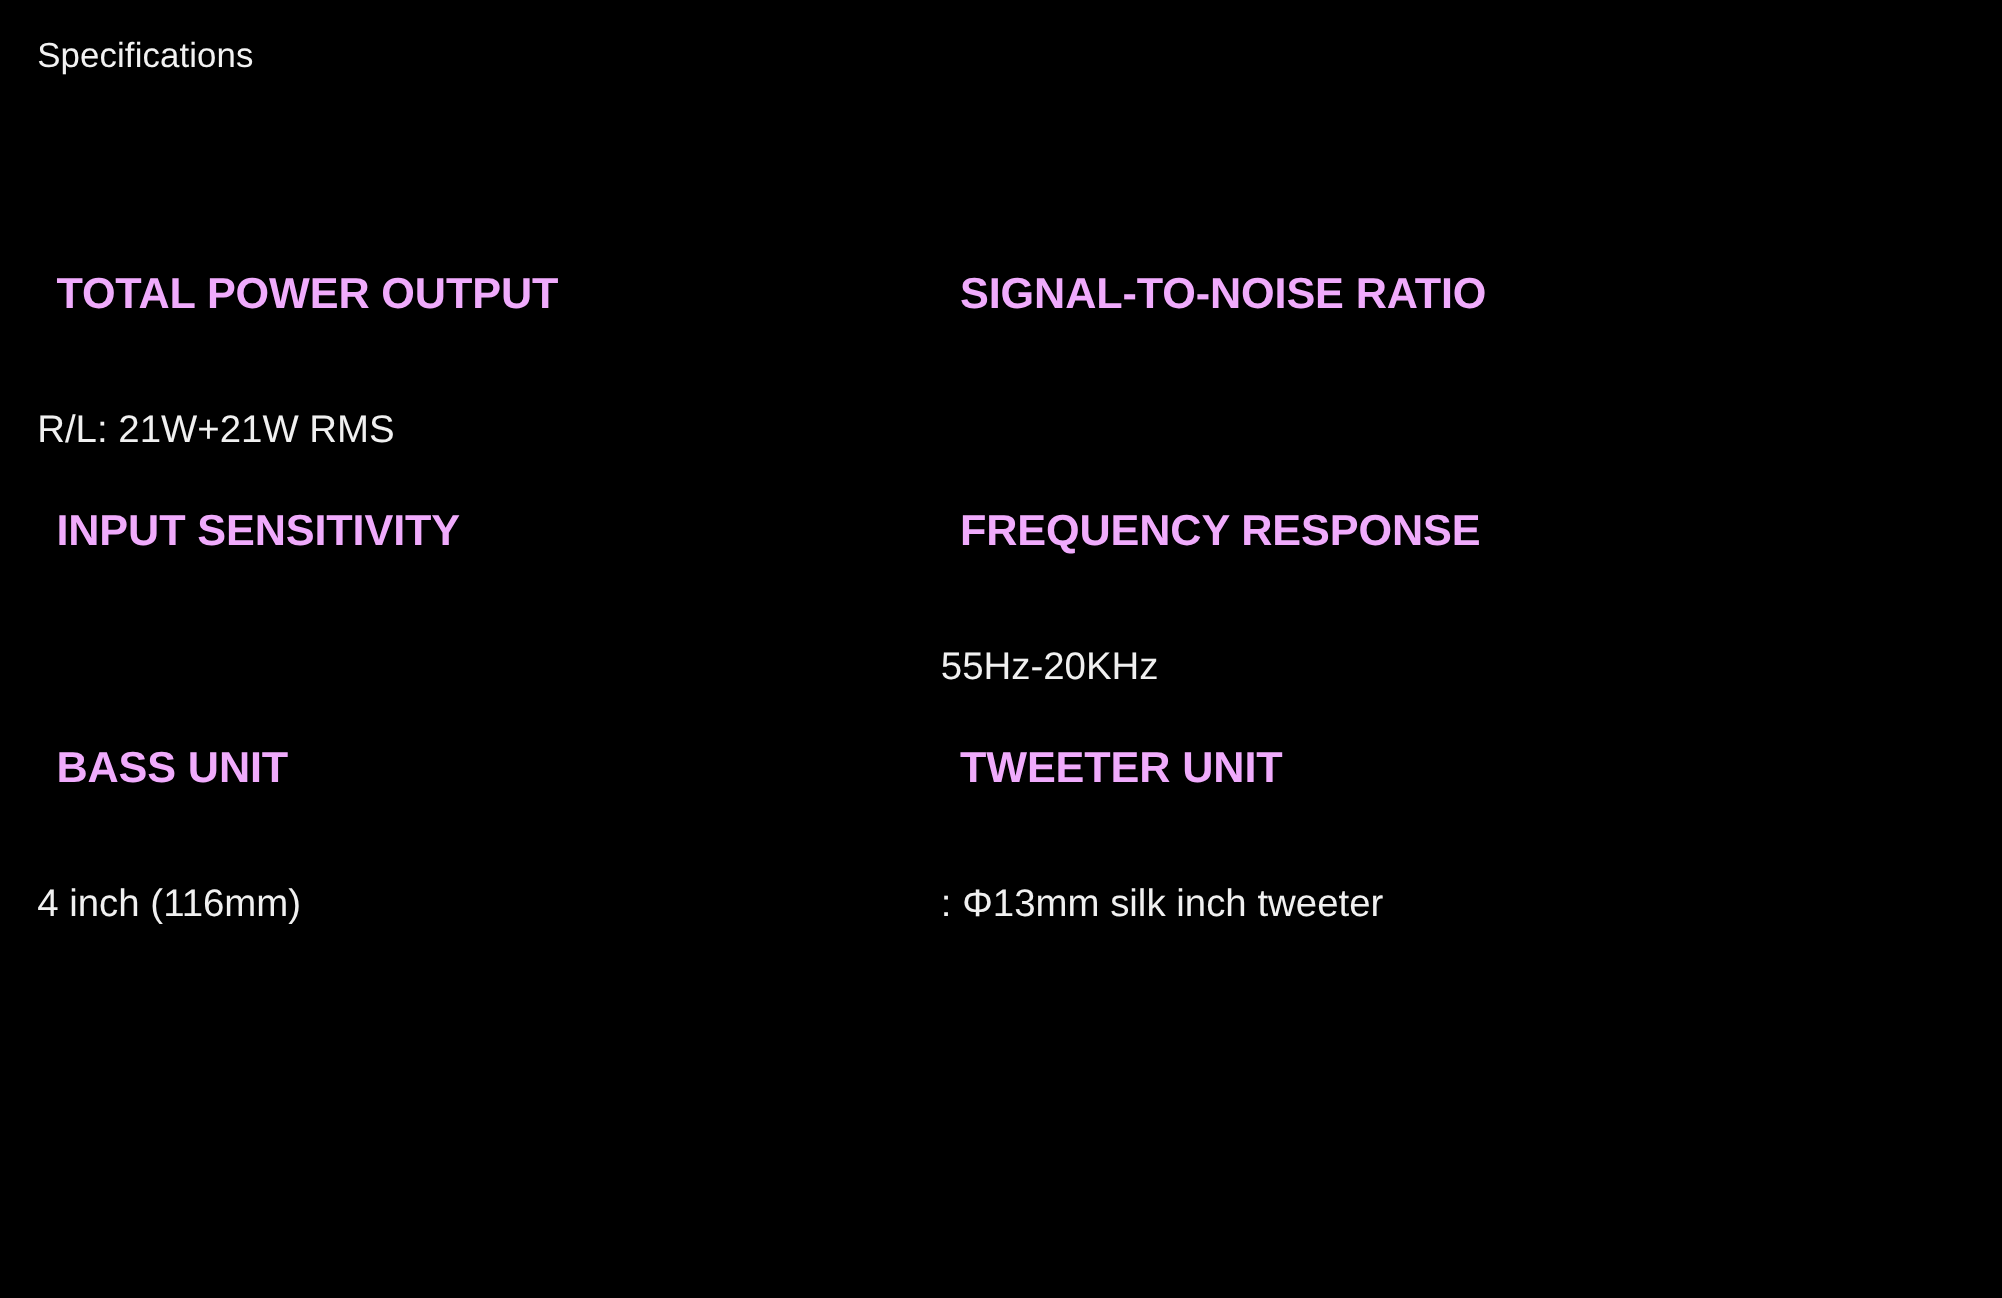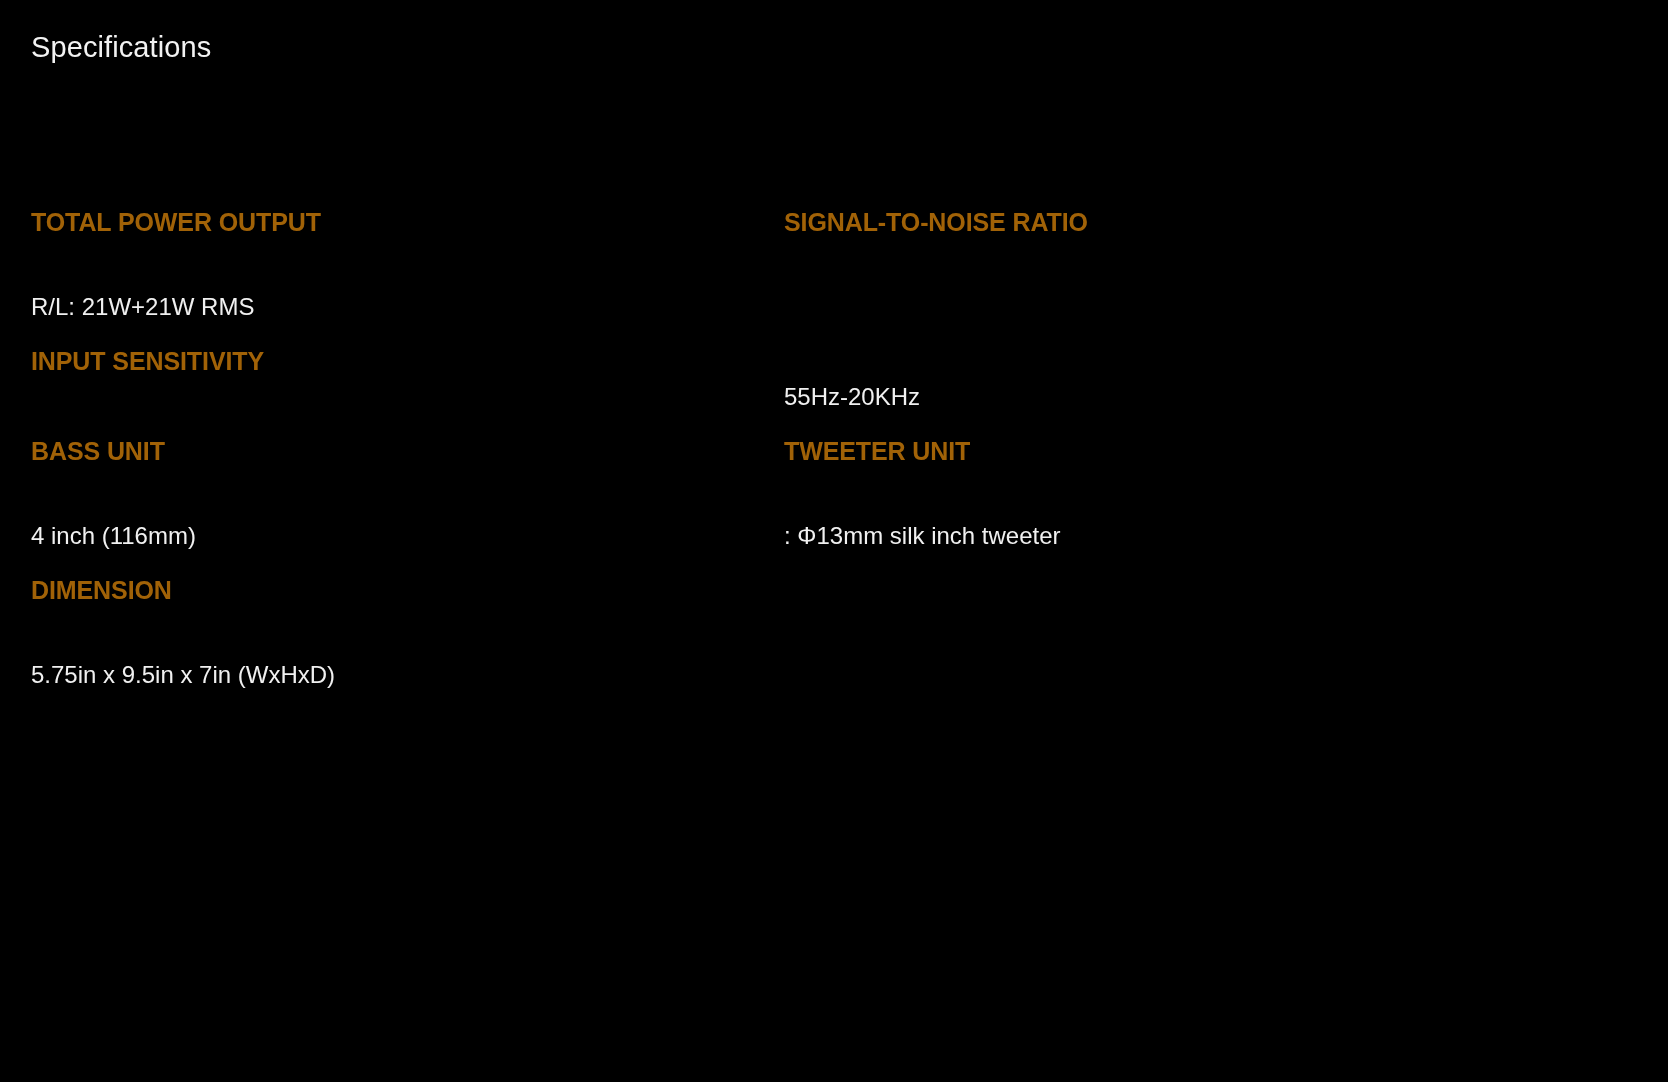--- a/index.html
+++ b/index.html
@@ -45,31 +45,31 @@
     grid-auto-rows: min-content;
     column-gap: 0px;
   }
 
   .spec-cell {
     padding: 0 31px 0 31px;
     box-sizing: border-box;
   }
 
   .spec-label {
-    font-size: 25px;
+    font-size: 36px;
     font-weight: bold;
     letter-spacing: -0.1px;
-    color: #a16207;
+    color: #f0abfc;
     line-height: 1.15;
-    margin: 0;
+    margin: 16px;
     padding-top: 20px;
   }
 
   .spec-value {
-    font-size: 24px;
+    font-size: 32px;
     font-weight: 400;
     color: #f0f0f0;
     line-height: 1.72;
     margin: 0;
     padding-top: 49px;
     max-width: 760px;
   }
 
   .col-right .spec-value { max-width: 790px; }
 </style>
@@ -88,30 +88,27 @@
     </div>
     <div class="spec-cell col-right row-a">
       <div class="spec-label">SIGNAL-TO-NOISE RATIO</div>
     </div>
 
     <div class="spec-cell col-right row-b">
       <div class="spec-label">INPUT SENSITIVITY</div>
     </div>
 
     <div class="spec-cell col-left row-c">
+      <div class="spec-label">FREQUENCY RESPONSE</div>
       <div class="spec-value">55Hz-20KHz</div>
     </div>
     <div class="spec-cell col-right row-c">
       <div class="spec-label">BASS UNIT</div>
       <div class="spec-value">4 inch (116mm)</div>
     </div>
 
     <div class="spec-cell col-left row-d">
       <div class="spec-label">TWEETER UNIT</div>
       <div class="spec-value">: Φ13mm silk inch tweeter</div>
     </div>
-    <div class="spec-cell col-right row-d">
-      <div class="spec-label">DIMENSION</div>
-      <div class="spec-value">5.75in x 9.5in x 7in (WxHxD)</div>
-    </div>
 
   </div>
 </div>
 
 </body></html>

